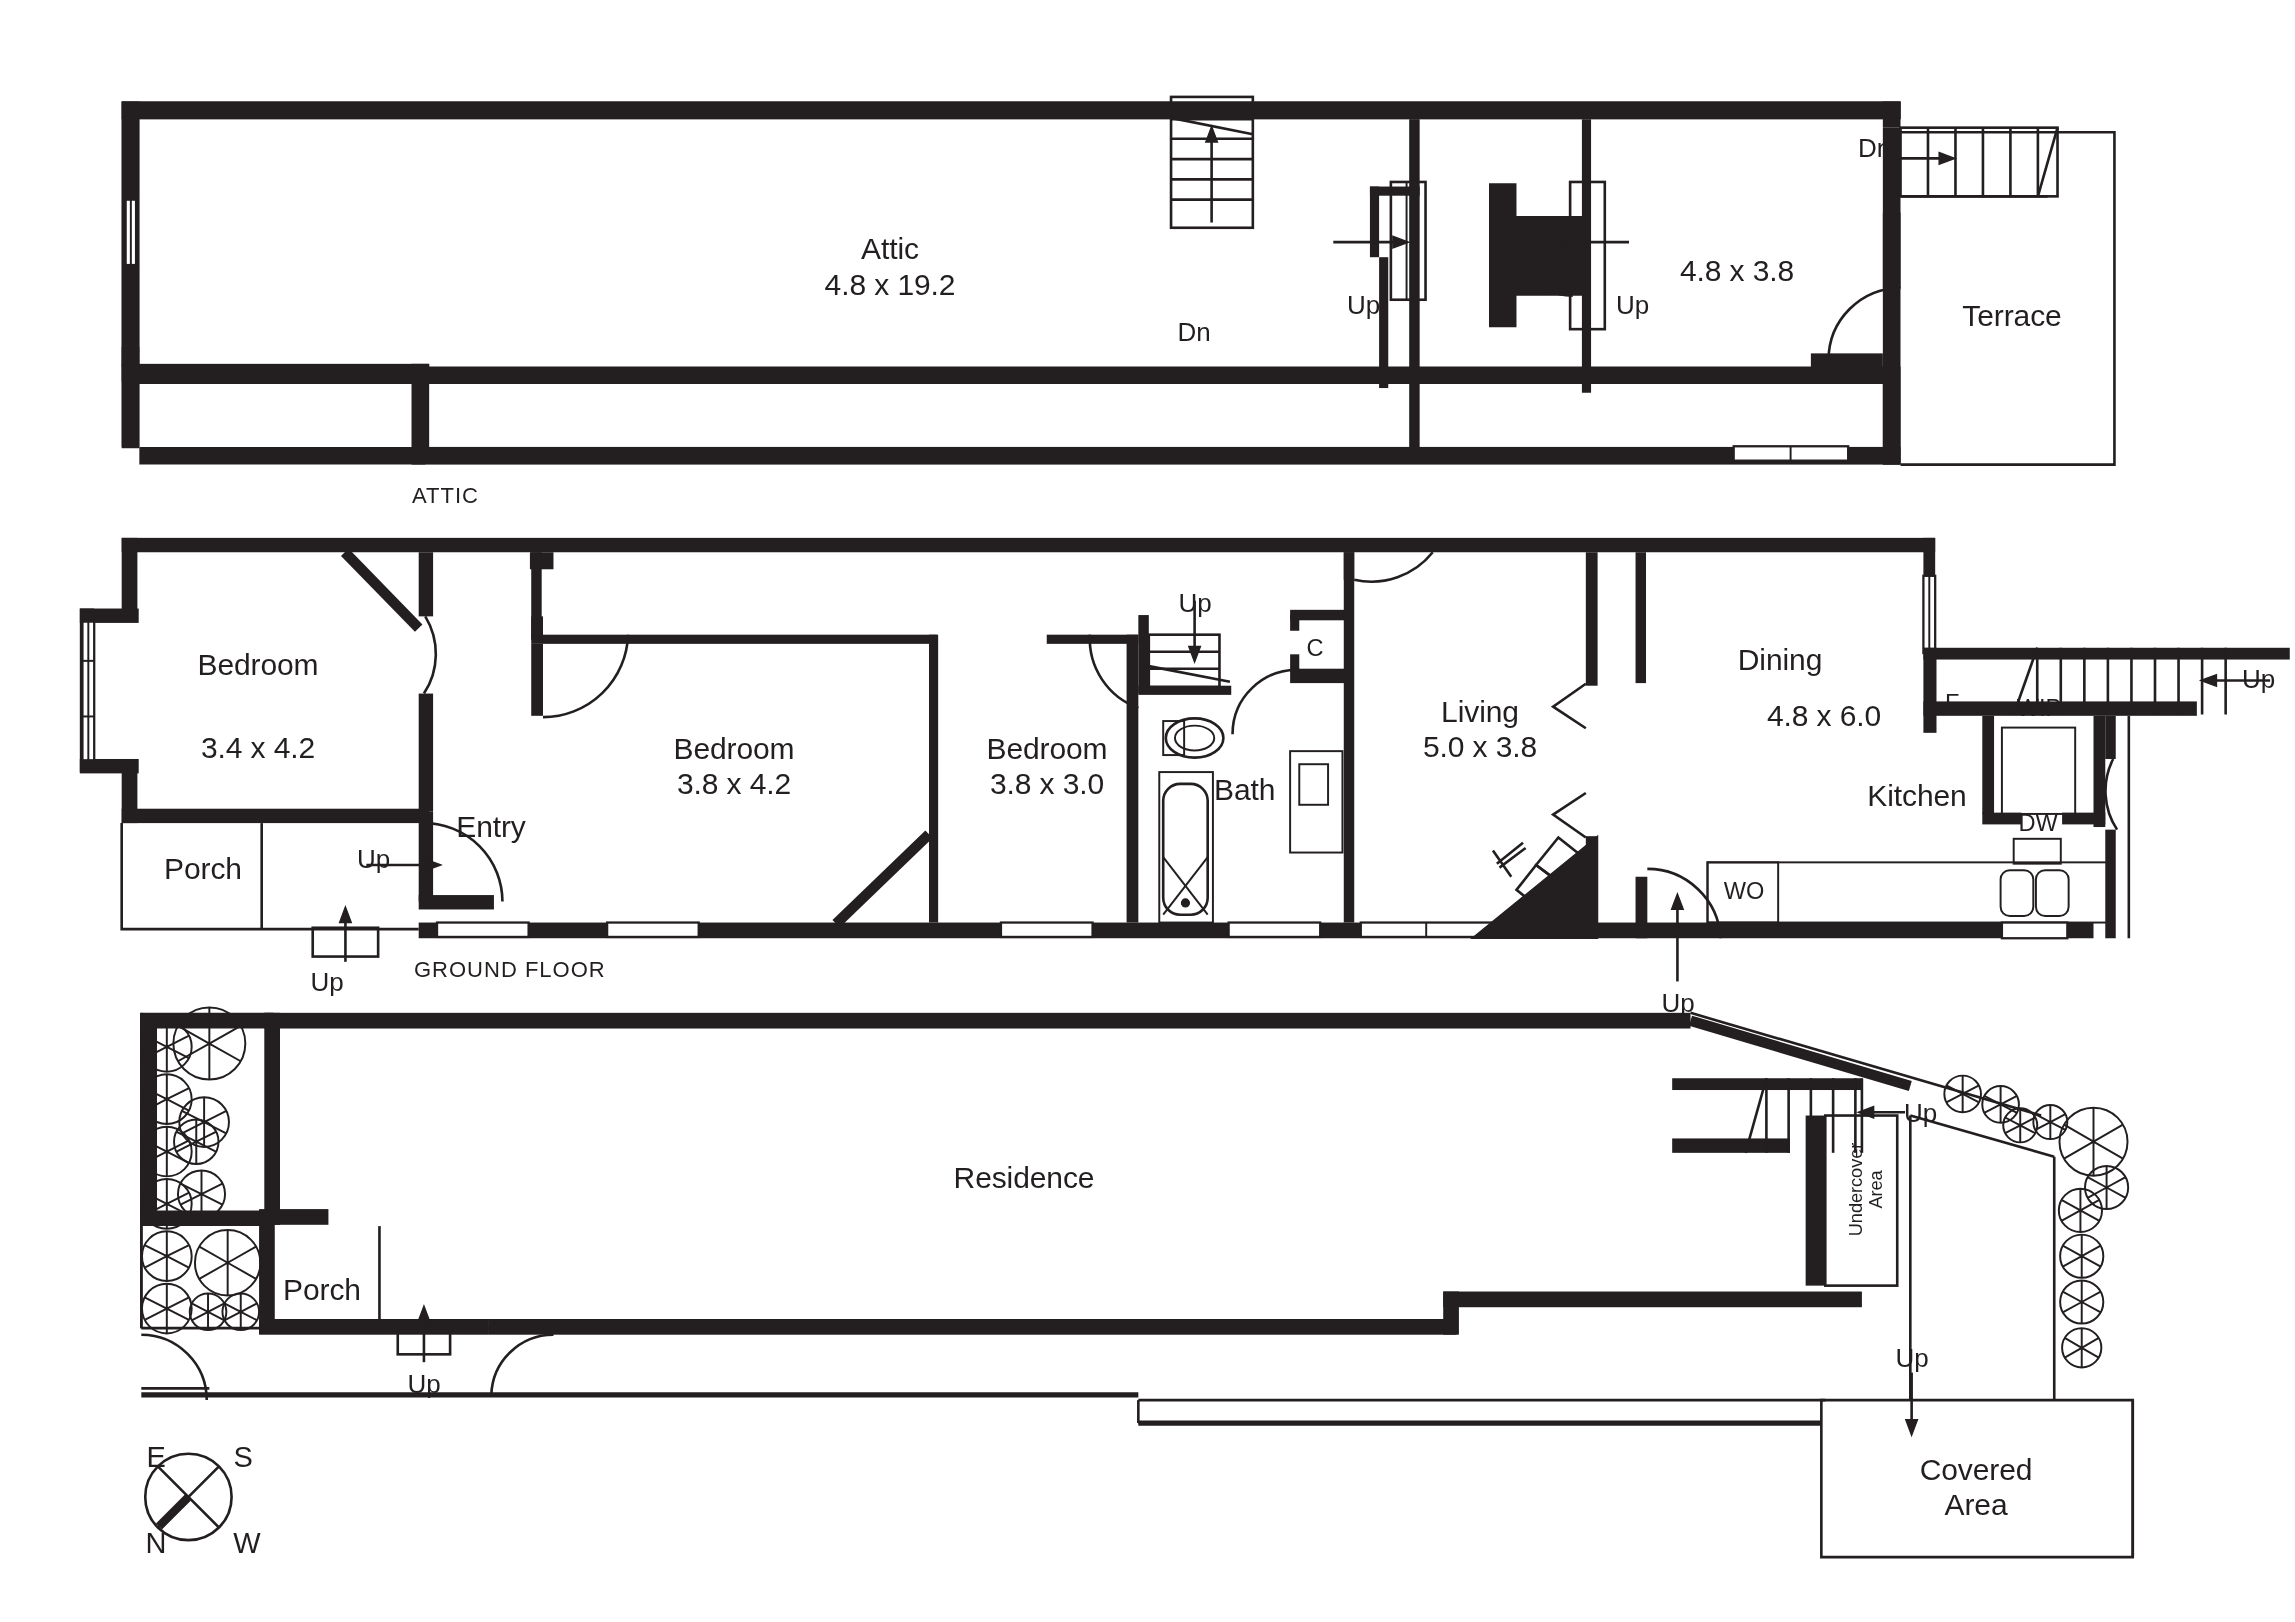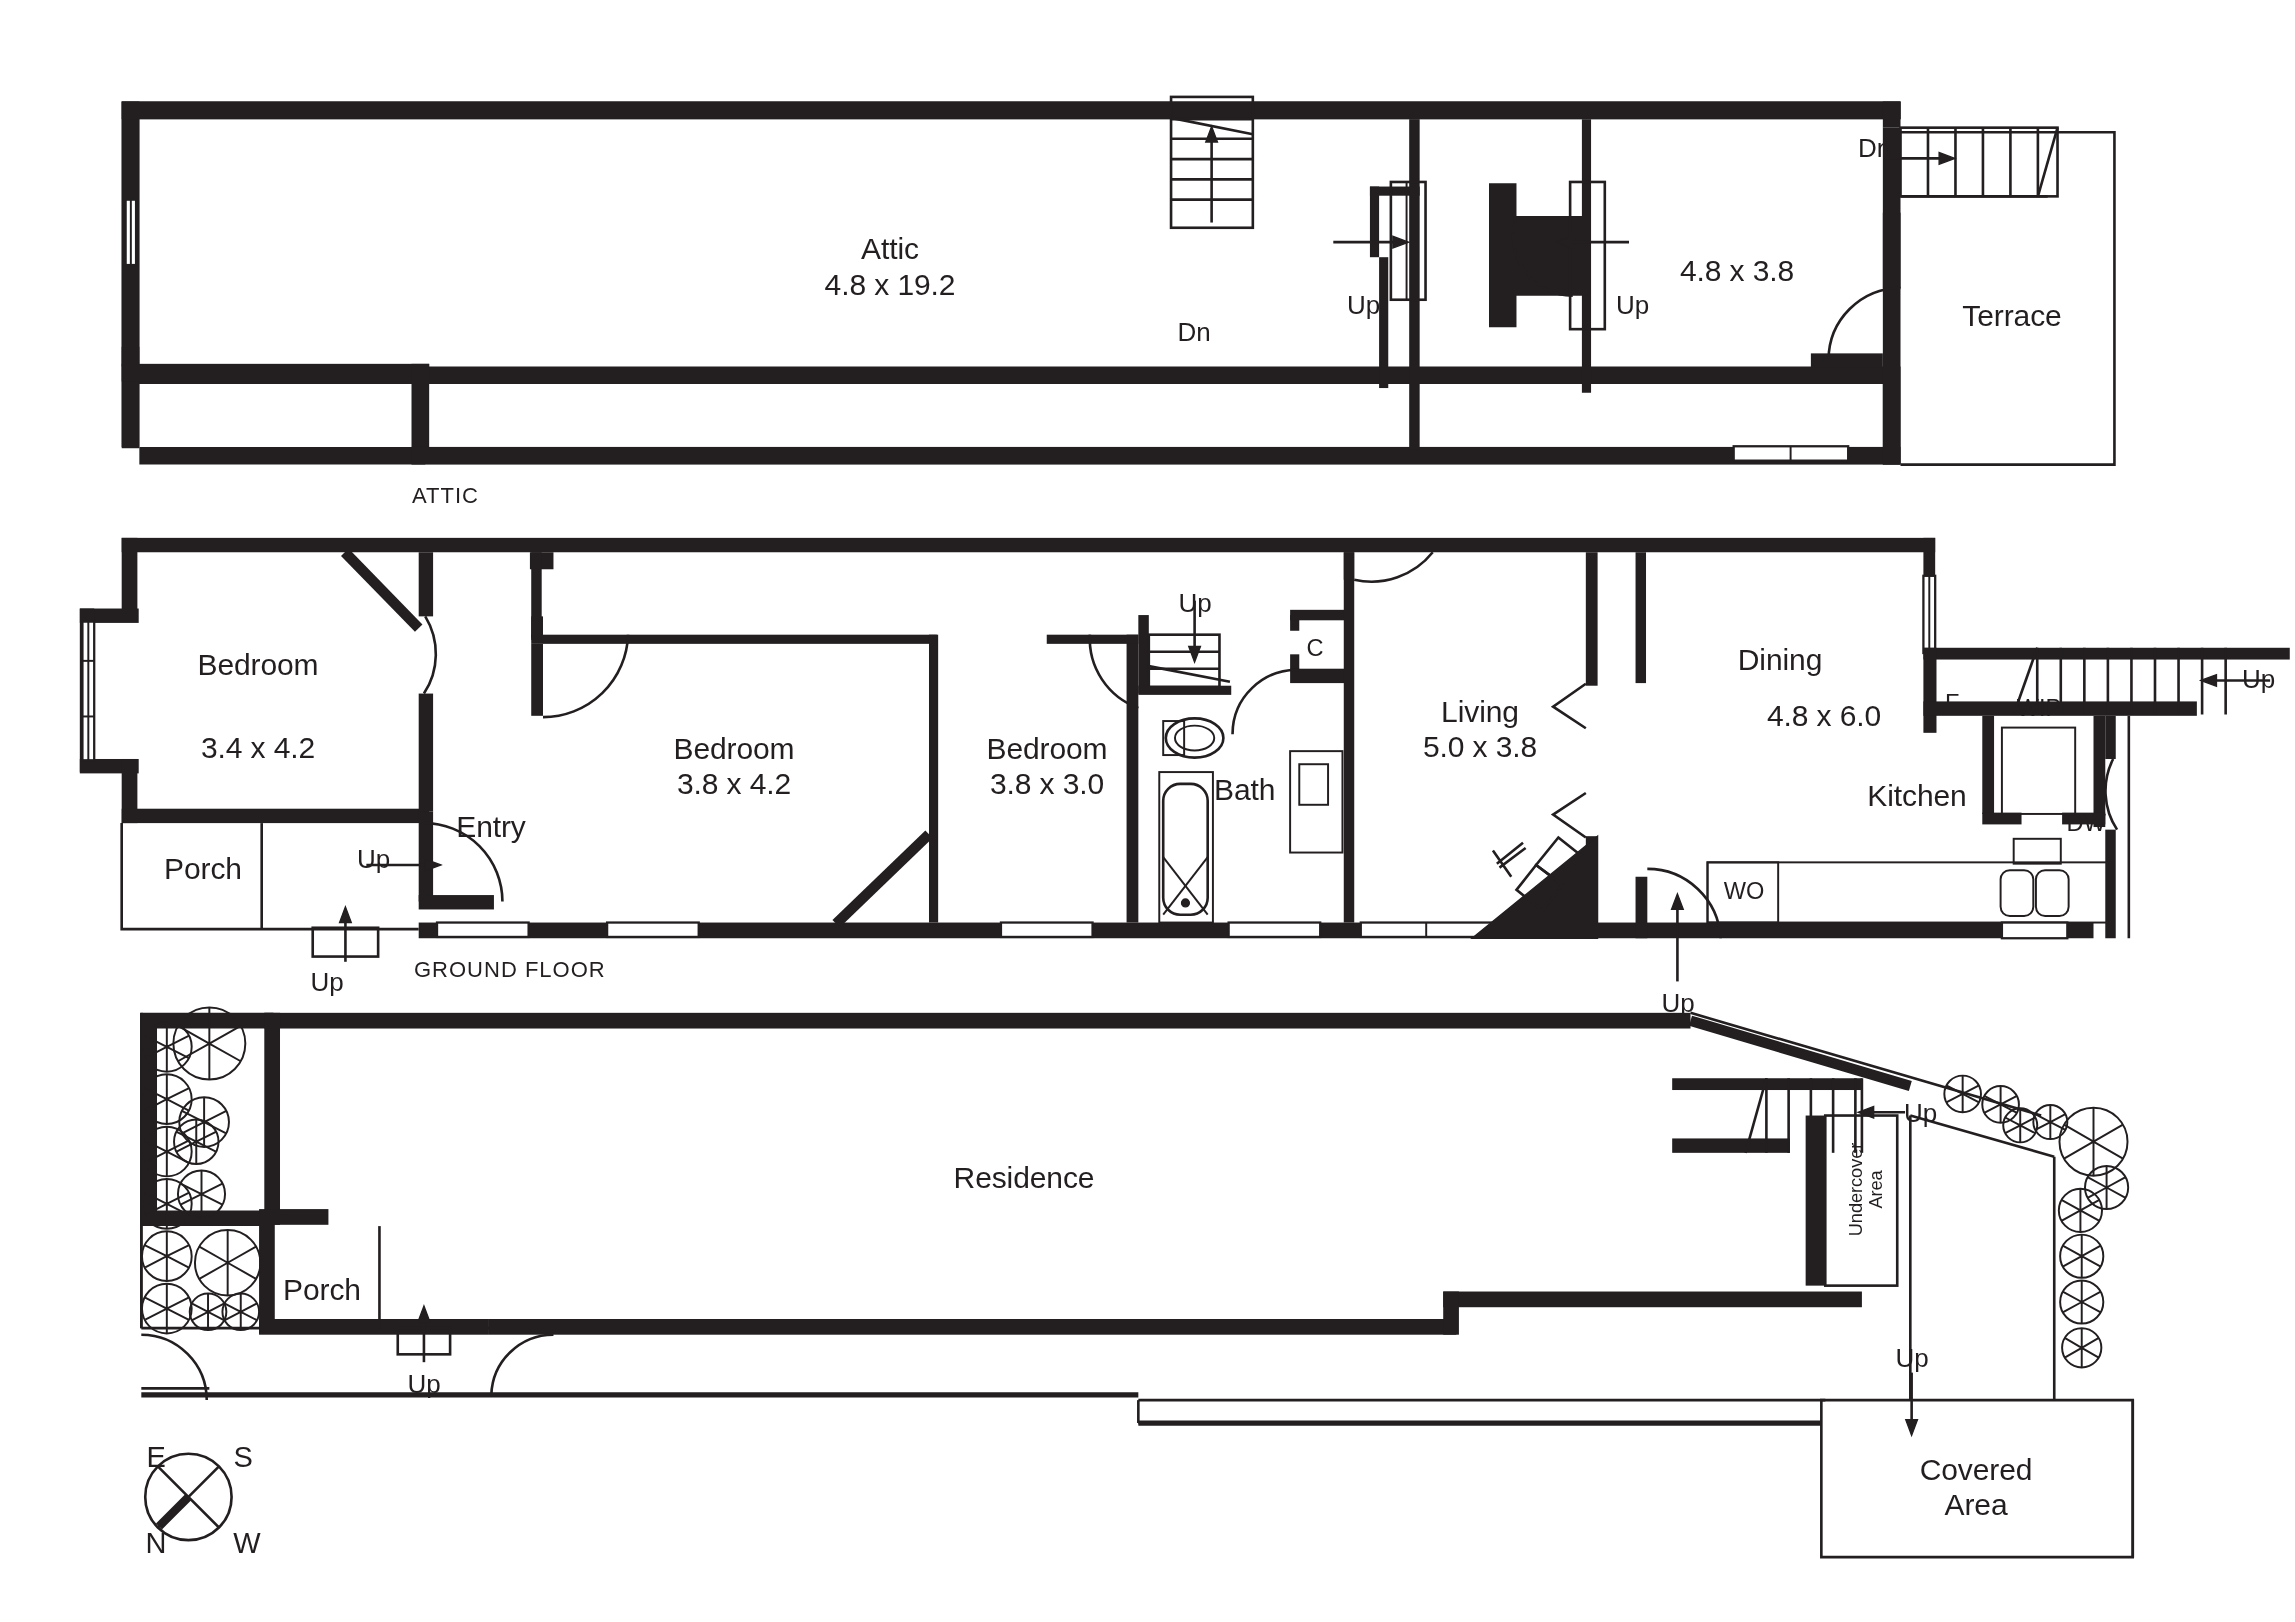--- a/index.html
+++ b/index.html
@@ -495,21 +495,21 @@
   <div class="lbl room-dim ctr" style="left:1780px; top:699px;margin-left:44px;">4.8 x 6.0</div>
 
   <div class="lbl small-lbl" style="left:1945px; top:690px;">F</div>
 
   <div class="lbl small-lbl ctr" style="left:2039px; top:695px;">WIP</div>
 
   <div class="lbl tiny-lbl" style="left:2242px; top:664px;">Up</div>
 
   <div class="lbl room-name ctr" style="left:1917px; top:779px;">Kitchen</div>
 
-  <div class="lbl small-lbl ctr" style="left:2038px; top:810px;margin-left:48px;">DW</div>
+  <div class="lbl small-lbl ctr" style="left:2038px; top:810px;">DW</div>
   <div class="lbl small-lbl ctr" style="left:1744px; top:878px;">WO</div>
 
   <div class="lbl floor-title" style="left:414px; top:957px;">GROUND FLOOR</div>
 
   <div class="lbl room-name ctr" style="left:1024px; top:1161px;">Residence</div>
 
   <div class="lbl room-name ctr" style="left:322px; top:1273px;">Porch</div>
 
   <div class="lbl tiny-lbl ctr" style="left:424px; top:1369px;">Up</div>
 

